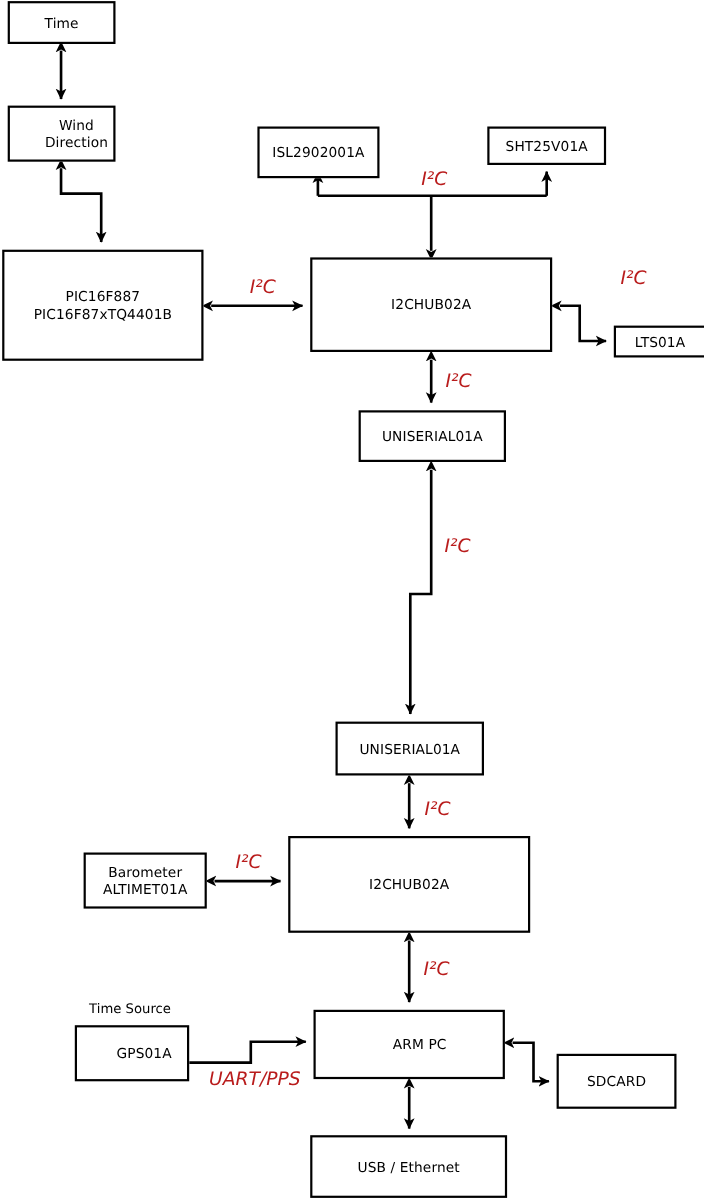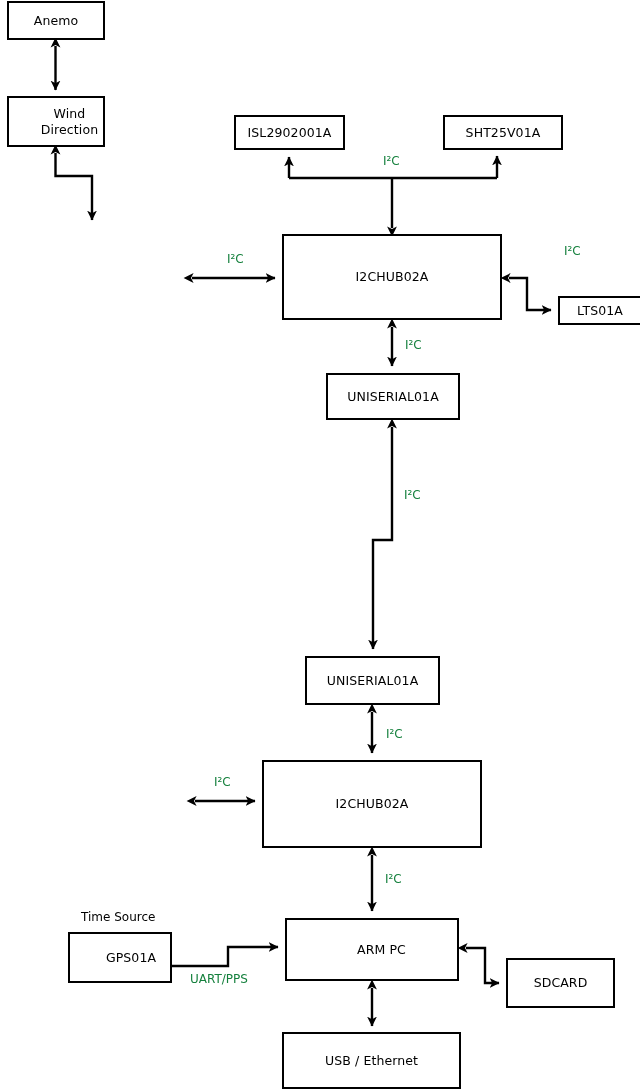--- a/index.html
+++ b/index.html
@@ -41,26 +41,27 @@
     letter-spacing: 0.1px;
     z-index: 2;
   }
   .node .lbl {
     display: block;
     white-space: pre-line;
     padding: 0 4px;
   }
   .edge-label {
     position: absolute;
-    color: #15803d;
-    font-size: 12px;
+    color: #b91c1c;
+    font-size: 17px;
     line-height: 1;
     white-space: nowrap;
     z-index: 3;
     background: transparent;
+    font-style: italic;
   }
   .free-label {
     position: absolute;
     color: #000000;
     font-size: 12px;
     line-height: 1;
     white-space: nowrap;
     z-index: 3;
   }
 </style>
@@ -106,53 +107,61 @@
 
       <path d="M172,966 L228,966 L228,947 L278,947" marker-end="url(#arrowEnd)"></path>
 
       <path d="M466,948 L485,948 L485,983 L499,983" marker-start="url(#arrowStart)" marker-end="url(#arrowEnd)"></path>
 
       <path d="M372,988 L372,1026" marker-start="url(#arrowStart)" marker-end="url(#arrowEnd)"></path>
     </g>
   </svg>
 
   <div class="node" style="left:7px; top:1px; width:98px; height:39px;">
-    <span class="lbl">Anemo</span>
+    <span class="lbl">Time</span>
   </div>
 
   <div class="node" style="left:7px; top:96px; width:98px; height:51px;padding-left:27px;">
     <span class="lbl">Wind
 Direction</span>
   </div>
 
-
-  <div class="node" style="left:234px; top:115px; width:111px; height:35px;">
+  <div class="node" style="left:2px; top:227px; width:183px; height:101px;">
+    <span class="lbl">PIC16F887
+PIC16F87xTQ4401B</span>
+  </div>
+
+  <div class="node" style="left:234px; top:115px; width:111px; height:47px;">
     <span class="lbl">ISL2902001A</span>
   </div>
 
-  <div class="node" style="left:443px; top:115px; width:120px; height:35px;">
+  <div class="node" style="left:443px; top:115px; width:108px; height:35px;">
     <span class="lbl">SHT25V01A</span>
   </div>
 
   <div class="node" style="left:282px; top:234px; width:220px; height:86px;">
     <span class="lbl">I2CHUB02A</span>
   </div>
 
   <div class="node" style="left:558px; top:296px; width:84px; height:29px;">
     <span class="lbl">LTS01A</span>
   </div>
 
   <div class="node" style="left:326px; top:373px; width:134px; height:47px;">
     <span class="lbl">UNISERIAL01A</span>
   </div>
 
   <div class="node" style="left:305px; top:656px; width:135px; height:49px;">
     <span class="lbl">UNISERIAL01A</span>
   </div>
 
+  <div class="node" style="left:76px; top:775px; width:112px; height:51px;">
+    <span class="lbl">Barometer
+ALTIMET01A</span>
+  </div>
 
   <div class="node" style="left:262px; top:760px; width:220px; height:88px;">
     <span class="lbl">I2CHUB02A</span>
   </div>
 
   <div class="node" style="left:68px; top:932px; width:104px; height:51px;padding-left:22px;">
     <span class="lbl">GPS01A</span>
   </div>
 
   <div class="node" style="left:285px; top:918px; width:174px; height:63px;padding-left:19px;">

